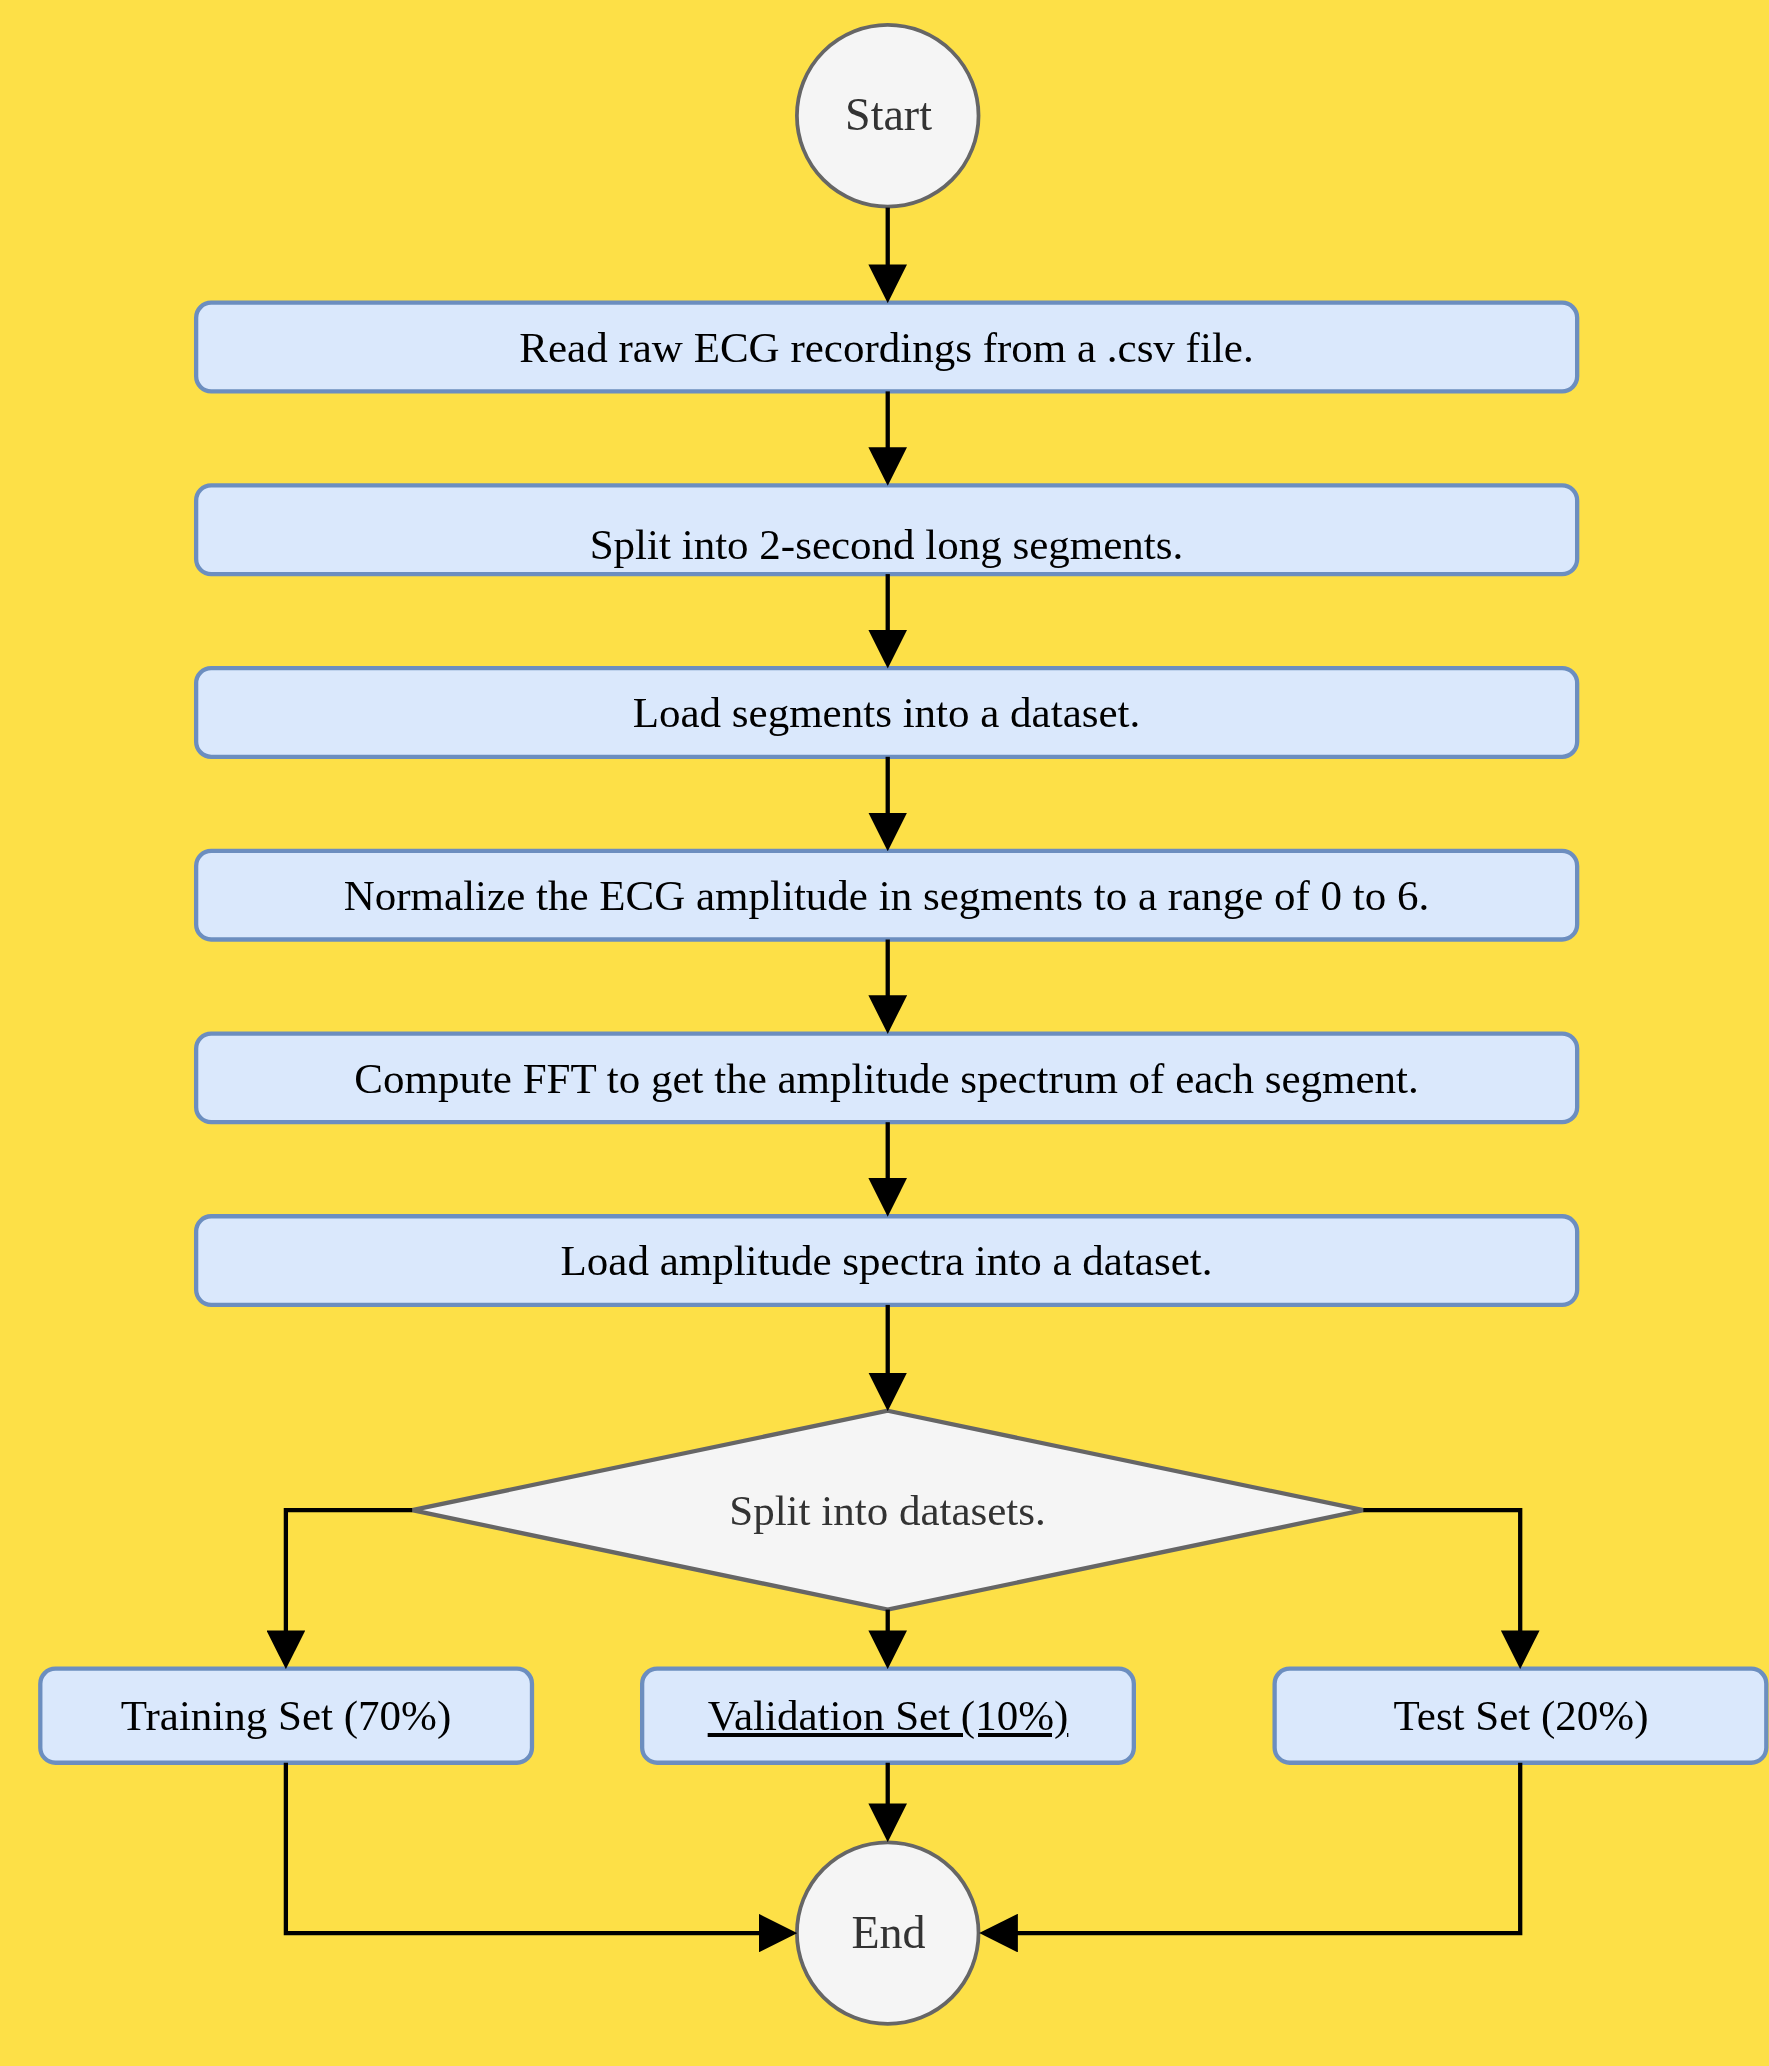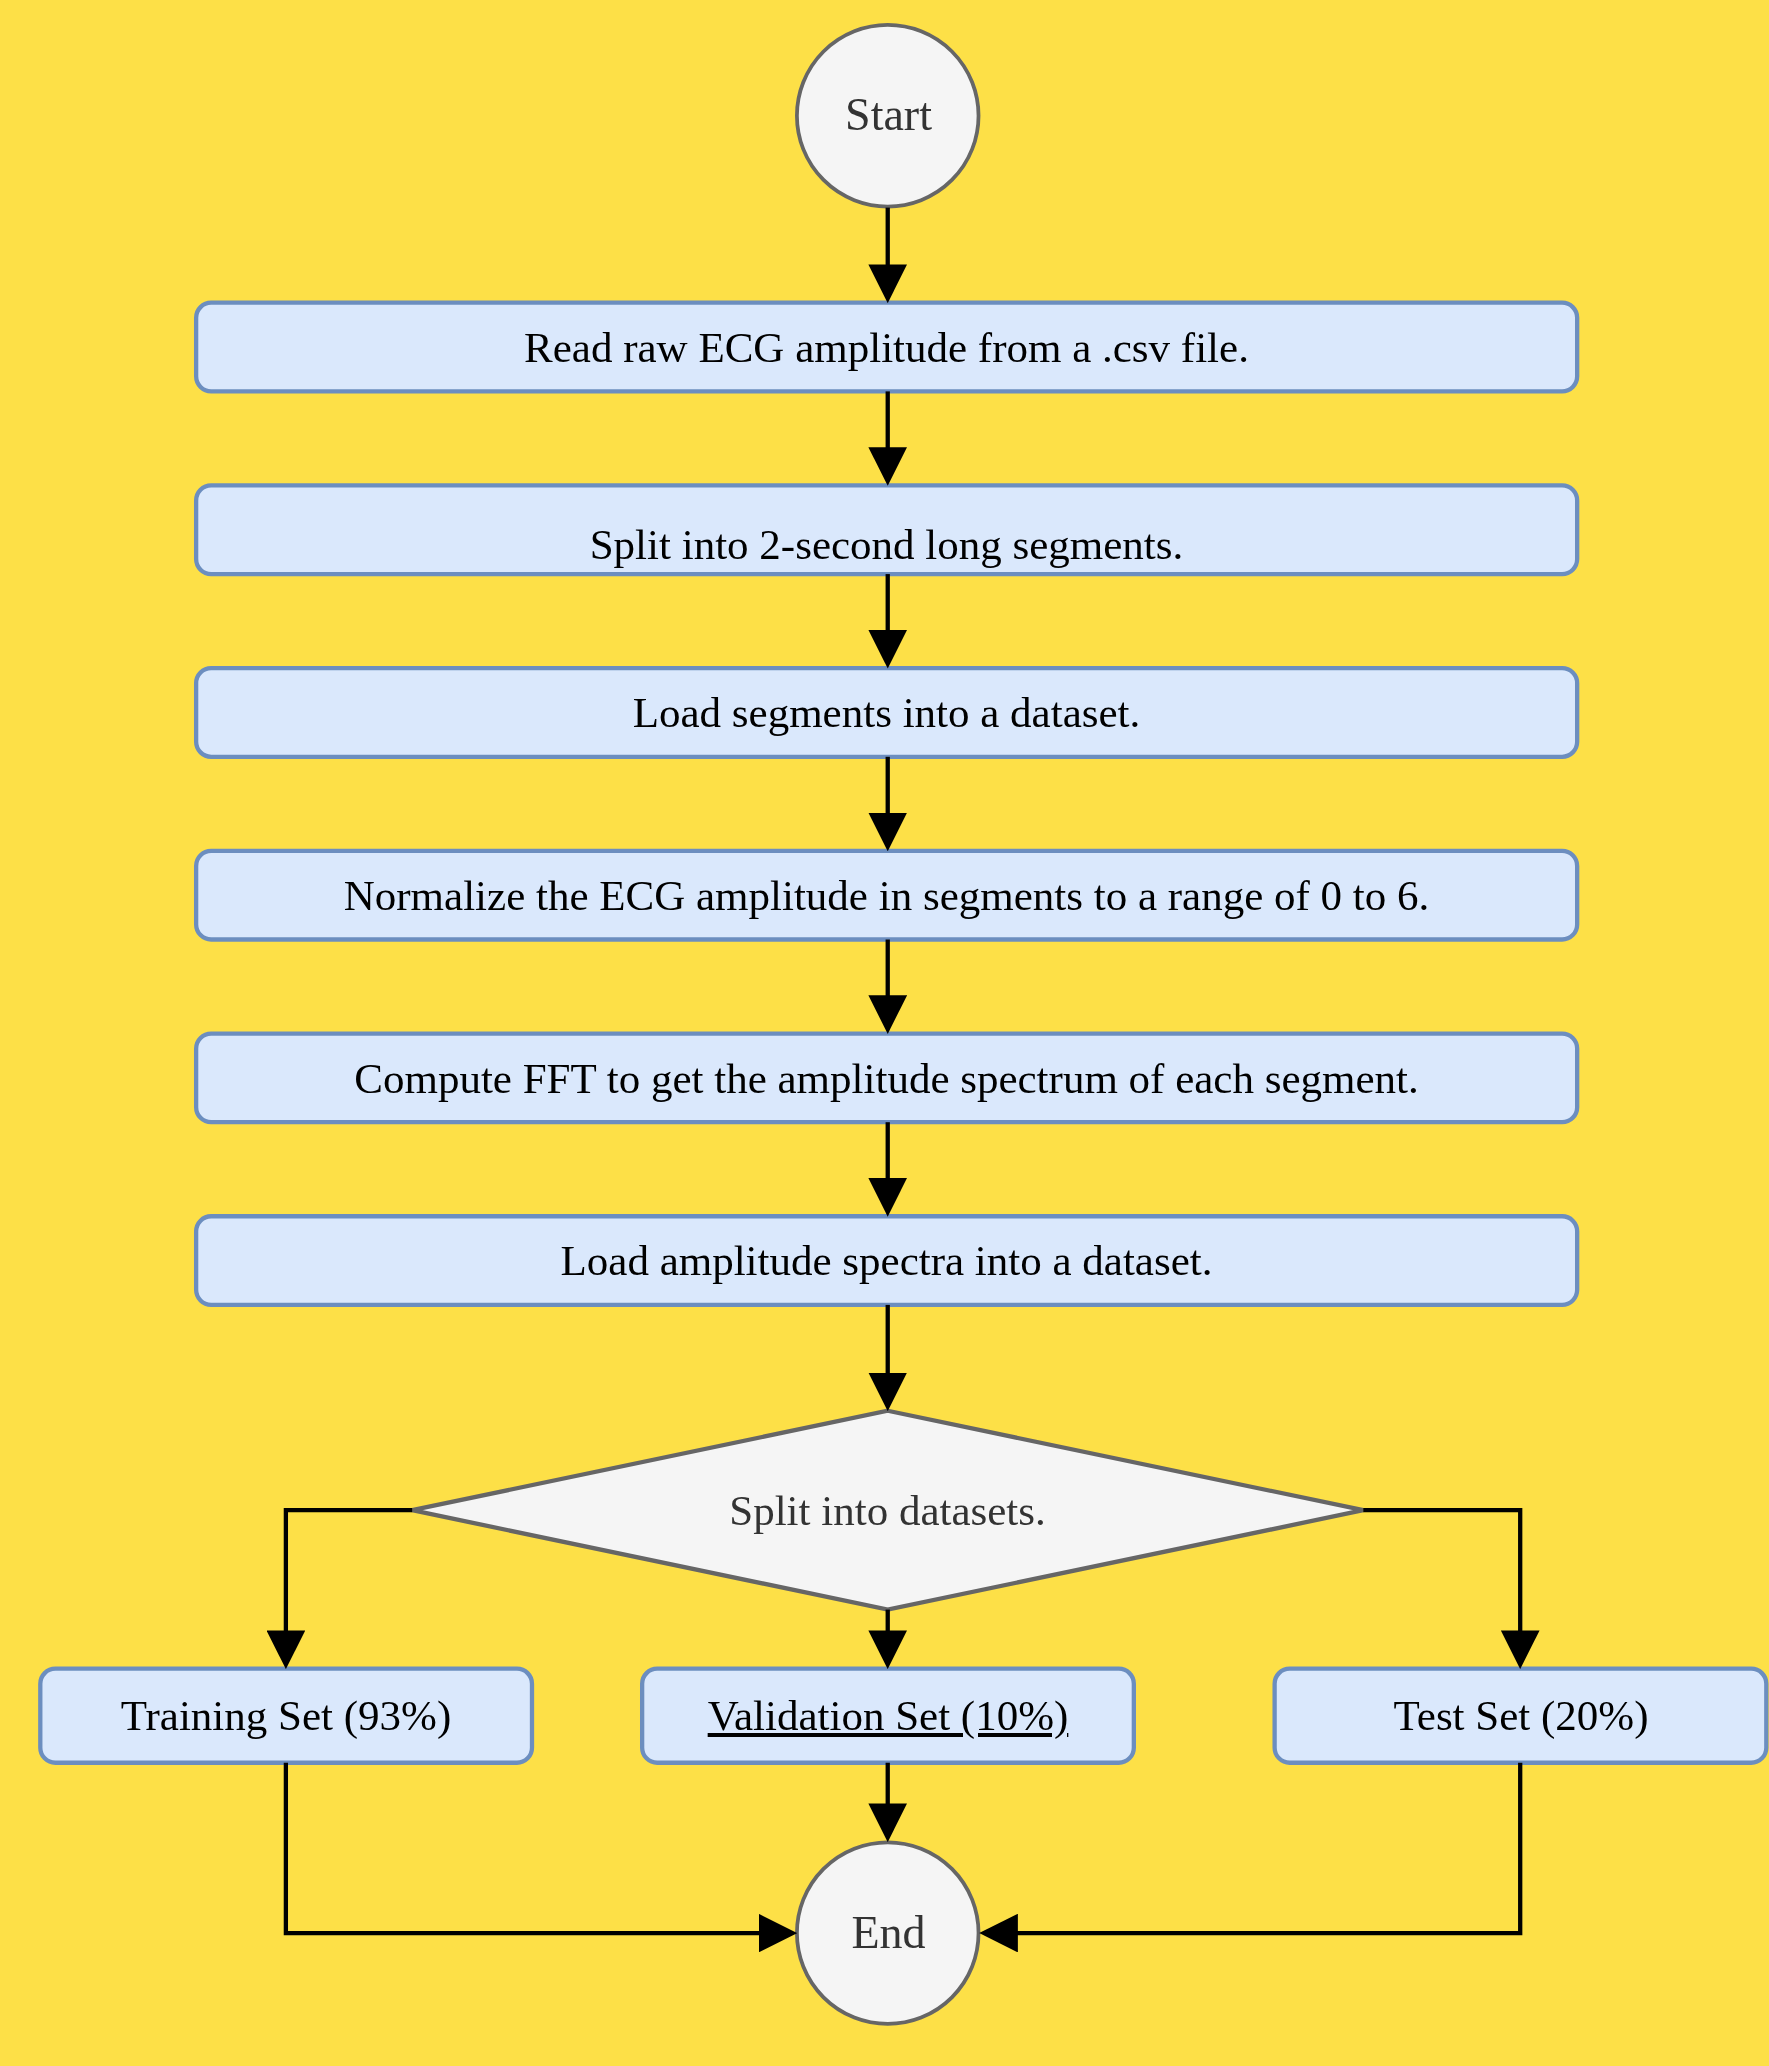--- a/index.html
+++ b/index.html
@@ -87,29 +87,29 @@
     <path d="M1652,2995 L1652,3095" fill="none" stroke="#000000" stroke-width="8" marker-end="url(#arrow)"></path>
     <path d="M2537,2810 L2829,2810 L2829,3095" fill="none" stroke="#000000" stroke-width="8" marker-end="url(#arrow)"></path>
 
     <path d="M532,3280 L532,3597 L1473,3597" fill="none" stroke="#000000" stroke-width="8" marker-end="url(#arrow)"></path>
     <path d="M1652,3280 L1652,3417" fill="none" stroke="#000000" stroke-width="8" marker-end="url(#arrow)"></path>
     <path d="M2829,3280 L2829,3597 L1833,3597" fill="none" stroke="#000000" stroke-width="8" marker-end="url(#arrow)"></path>
   </svg>
 
   <div class="label terminal-label" style="left:797px; top:24px; width:183px; height:183px;">Start</div>
 
-  <div class="label process-label" style="left:196px; top:303px; width:1381px; height:89px;">Read raw ECG amplitude from a .csv file.</div>
+  <div class="label process-label" style="left:196px; top:303px; width:1381px; height:89px;">Read raw ECG recordings from a .csv file.</div>
   <div class="label process-label" style="left:196px; top:500px; width:1381px; height:89px;">Split into 2-second long segments.</div>
   <div class="label process-label" style="left:196px; top:668px; width:1381px; height:89px;">Load segments into a dataset.</div>
   <div class="label process-label" style="left:196px; top:851px; width:1381px; height:89px;">Normalize the ECG amplitude in segments to a range of 0 to 6.</div>
   <div class="label process-label" style="left:196px; top:1034px; width:1381px; height:89px;">Compute FFT to get the amplitude spectrum of each segment.</div>
   <div class="label process-label" style="left:196px; top:1216px; width:1381px; height:89px;">Load amplitude spectra into a dataset.</div>
 
   <div class="label decision-label" style="left:565px; top:1457px; width:645px; height:107px;">Split into datasets.</div>
 
-  <div class="label branch-label" style="left:40px; top:1669px; width:492px; height:94px;">Training Set (93%)</div>
+  <div class="label branch-label" style="left:40px; top:1669px; width:492px; height:94px;">Training Set (70%)</div>
   <div class="label branch-label" style="left:642px; top:1669px; width:492px; height:94px;text-decoration:underline;">Validation Set (10%)</div>
   <div class="label branch-label" style="left:1275px; top:1669px; width:492px; height:94px;text-align:center;">Test Set (20%)</div>
 
   <div class="label terminal-label" style="left:797px; top:1842px; width:183px; height:183px;">End</div>
 
 </div>
 
 
 </body></html>

